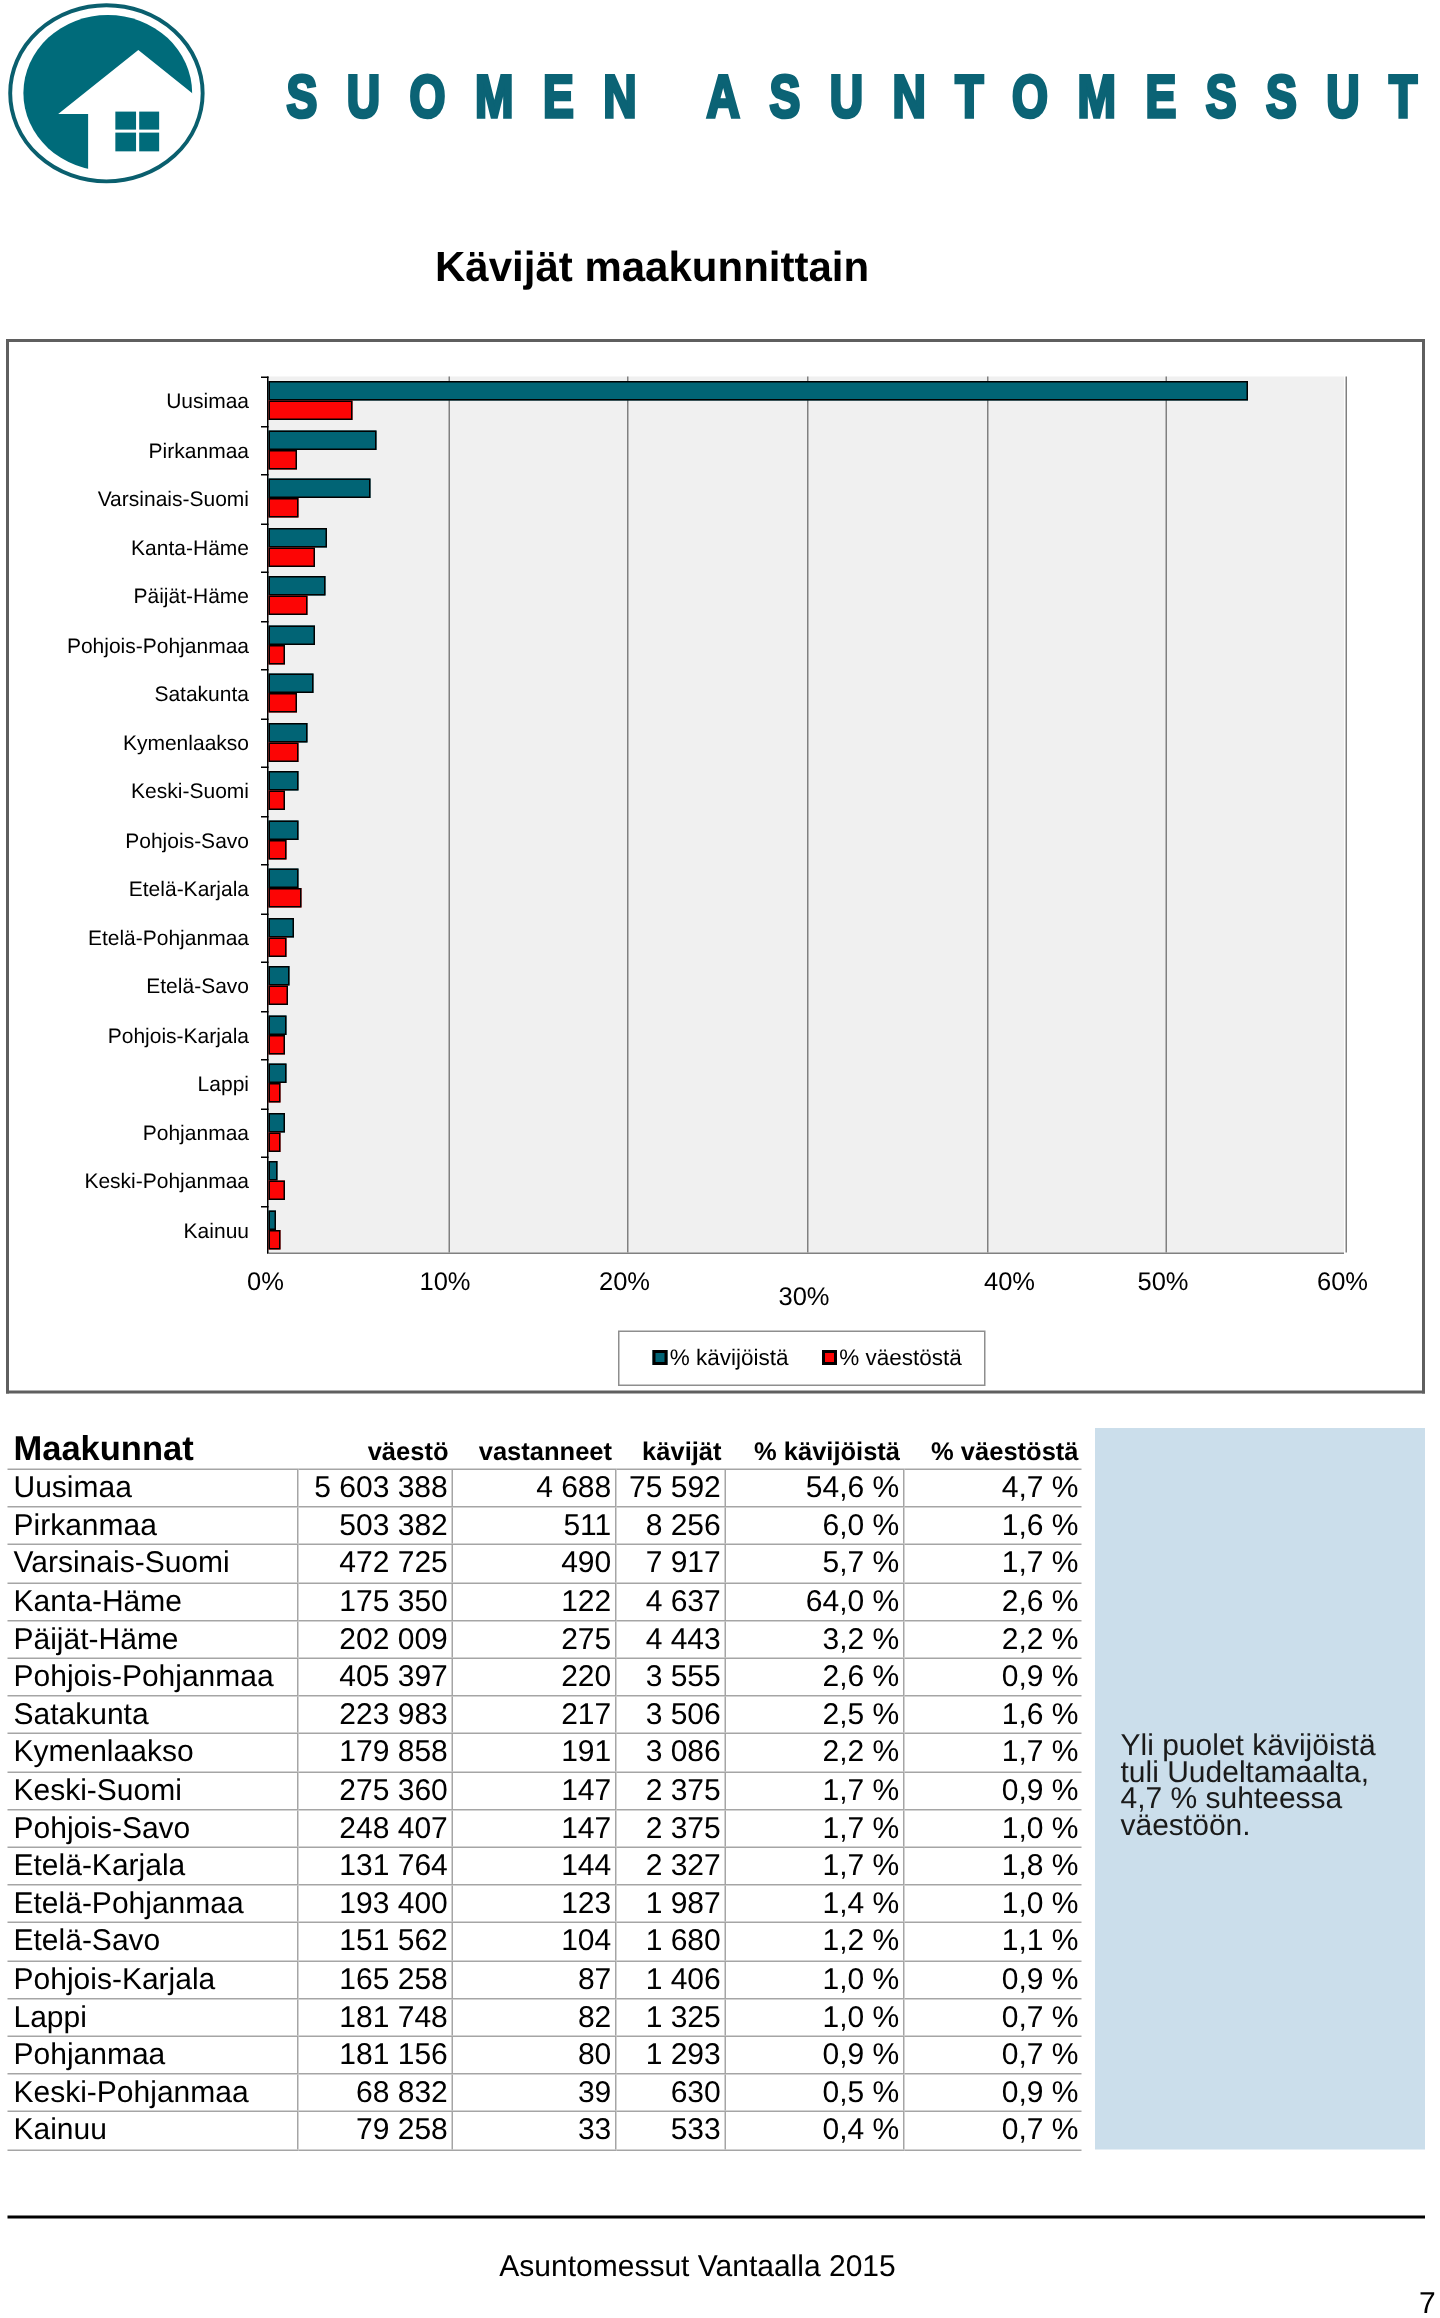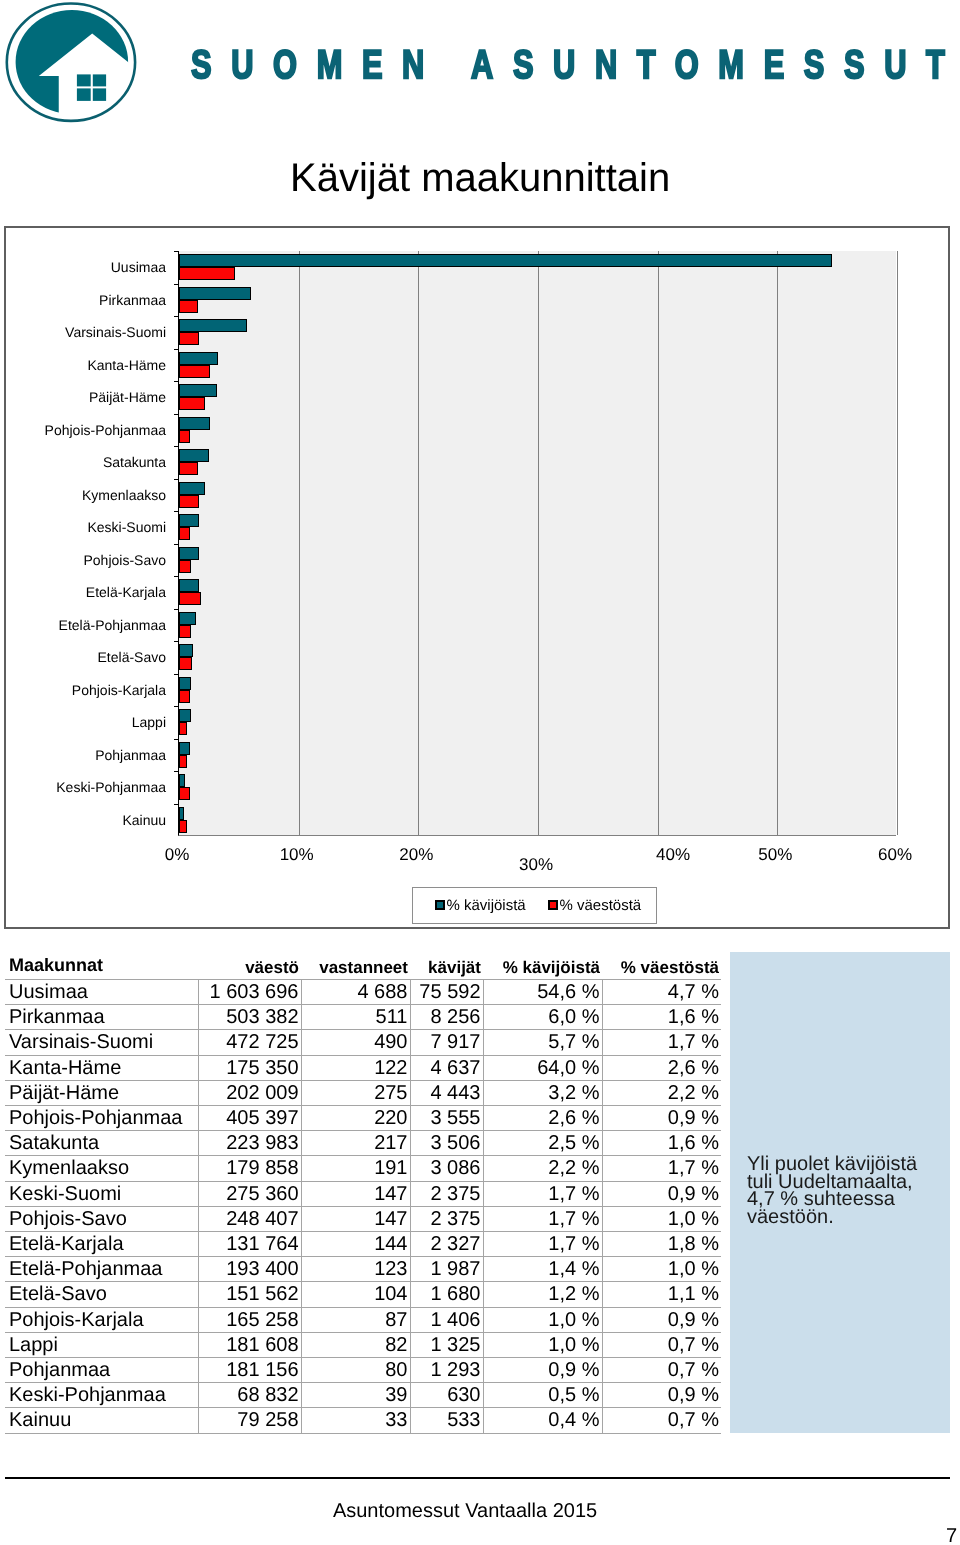--- a/index.html
+++ b/index.html
@@ -8,21 +8,21 @@
        font-family:"Liberation Sans",sans-serif;position:relative;overflow:hidden;
        -webkit-font-smoothing:antialiased;text-rendering:geometricPrecision;}
   .abs{position:absolute;}
 
   
   #logo{left:0px;top:0px;width:140px;height:132px;}
   #brand-title{left:191px;top:45px;font-size:40px;font-weight:bold;
      letter-spacing:25.5px;color:#0B6375;white-space:nowrap;
      transform:scaleX(0.77);transform-origin:0 0;line-height:40px;
      -webkit-text-stroke:2.3px #0B6375;paint-order:stroke fill;}
-  #page-title{left:290px;top:160px;font-size:40px;font-weight:normal;color:#000;line-height:36px;}
+  #page-title{left:290px;top:160px;font-size:28px;font-weight:bold;color:#000;line-height:36px;}
 
   
   #chart{position:absolute;left:4px;top:226px;width:946px;height:703px;
      background:#fff;box-sizing:border-box;}
   #plot{position:absolute;left:174px;top:25px;width:718px;height:585px;
      background:#f0f0f0;box-sizing:border-box;
      border-left:1.4px solid #000;border-bottom:1.6px solid #808080;}
   .frame-edge{position:absolute;background:#5f5f5f;}
   #fe-top{left:0;top:0;width:100%;height:2.1px;}
   #fe-bottom{left:0;bottom:0;width:100%;height:2.1px;}
@@ -44,21 +44,21 @@
      line-height:18px;}
   .leg-swatch{display:inline-block;width:10px;height:10px;box-sizing:border-box;
      border:2px solid #000;vertical-align:baseline;margin-right:2px;}
 
   
   #table{position:absolute;left:5px;top:949px;width:716px;
      border-collapse:collapse;font-size:20px;table-layout:fixed;}
   #table td, #table th{padding:0;overflow:hidden;}
   #table .hrow th{font-weight:bold;font-size:17px;height:30px;
      vertical-align:bottom;padding:0;line-height:23px;}
-  #table .hrow th.c0{text-align:left;padding-left:4px;font-size:18px;line-height:27px;}
+  #table .hrow th.c0{text-align:left;padding-left:4px;font-size:23px;line-height:27px;}
   #table .hrow th.cn{text-align:right;padding-right:2px;}
   #table tbody tr{height:24.2px;}
   #table tbody td{border-bottom:1px solid #a5a5a5;border-top:1px solid #a5a5a5;
      line-height:24.2px;}
   #table tbody td.c0{text-align:left;padding-left:4px;}
   #table tbody td.cn{text-align:right;padding-right:2px;border-left:1px solid #a5a5a5;}
 
   
   #callout{left:730px;top:952px;width:220px;height:481px;background:#cbdeeb;}
   #callout-text{position:absolute;left:17px;top:204px;width:185px;
@@ -205,21 +205,21 @@
         <th class="cn">väestö</th>
         <th class="cn">vastanneet</th>
         <th class="cn">kävijät</th>
         <th class="cn">% kävijöistä</th>
         <th class="cn">% väestöstä</th>
       </tr>
     </thead>
   <tbody>
       <tr>
         <td class="c0">Uusimaa</td>
-        <td class="cn">1 603 696</td>
+        <td class="cn">5 603 388</td>
         <td class="cn">4 688</td>
         <td class="cn">75 592</td>
         <td class="cn">54,6 %</td>
         <td class="cn">4,7 %</td>
       </tr>
       <tr>
         <td class="c0">Pirkanmaa</td>
         <td class="cn">503 382</td>
         <td class="cn">511</td>
         <td class="cn">8 256</td>
@@ -317,21 +317,21 @@
       <tr>
         <td class="c0">Pohjois-Karjala</td>
         <td class="cn">165 258</td>
         <td class="cn">87</td>
         <td class="cn">1 406</td>
         <td class="cn">1,0 %</td>
         <td class="cn">0,9 %</td>
       </tr>
       <tr>
         <td class="c0">Lappi</td>
-        <td class="cn">181 608</td>
+        <td class="cn">181 748</td>
         <td class="cn">82</td>
         <td class="cn">1 325</td>
         <td class="cn">1,0 %</td>
         <td class="cn">0,7 %</td>
       </tr>
       <tr>
         <td class="c0">Pohjanmaa</td>
         <td class="cn">181 156</td>
         <td class="cn">80</td>
         <td class="cn">1 293</td>

